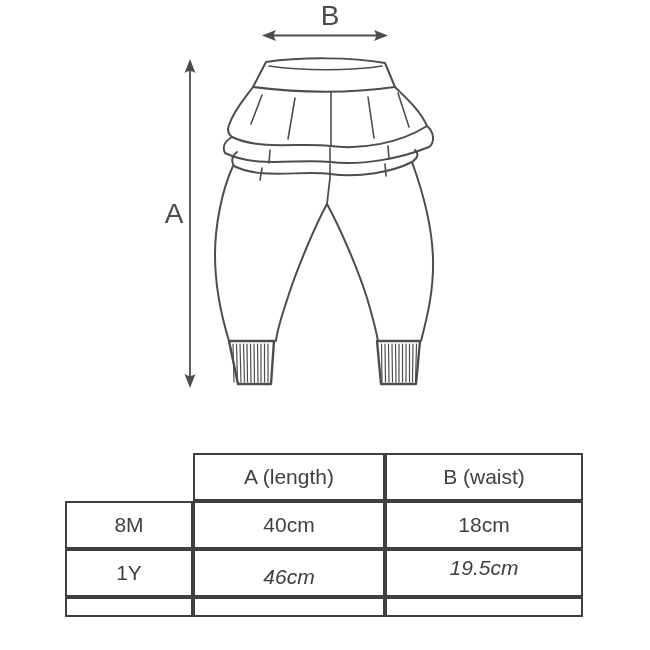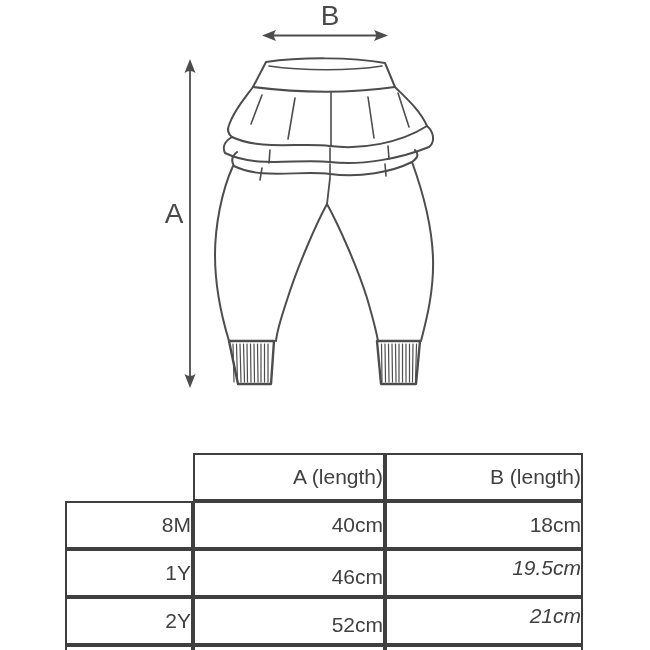--- a/index.html
+++ b/index.html
@@ -30,28 +30,28 @@
     border-spacing:0;
     table-layout:fixed;
     width:518px;
     color:#414141;
   }
   .size-table td, .size-table th {
     border:2px solid #3f3f3f;
     box-sizing:border-box;
     height:48px;
     padding:0;
-    text-align:right;
+    text-align:center;
     vertical-align:middle;
     font-size:21px;
     font-weight:normal;
     background:#ffffff;
   }
   .size-table td.blank { border:none; background:transparent; }
-  .size-table td.v-low  { padding-top:7px; }
+  .size-table td.v-low  { padding-top:7px;font-style:italic; }
   .size-table td.v-high { padding-bottom:11px;font-style:italic; }
   .size-table tr.cutoff td { height:20px; }
 </style>
 </head>
 <body>
 
 <div class="page">
 
   <div class="diagram">
     <svg width="650" height="450" viewBox="0 0 650 450">
@@ -120,36 +120,31 @@
   <table class="size-table">
     <colgroup>
       <col style="width:128px">
         <col style="width:192px">
         <col style="width:198px">
     </colgroup>
     <tbody>
       <tr>
         <td class="blank"></td>
         <th>A (length)</th>
-        <th>B (length)</th>
+        <th>B (waist)</th>
       </tr>
       <tr>
         <td>8M</td>
         <td>40cm</td>
         <td>18cm</td>
       </tr>
       <tr>
         <td>1Y</td>
         <td class="v-low">46cm</td>
         <td class="v-high">19.5cm</td>
-      </tr>
-      <tr>
-        <td>2Y</td>
-        <td class="v-low">52cm</td>
-        <td class="v-high">21cm</td>
       </tr>
       <tr class="cutoff">
         <td></td>
         <td></td>
         <td></td>
       </tr>
     </tbody>
   </table>
 
 </div>

